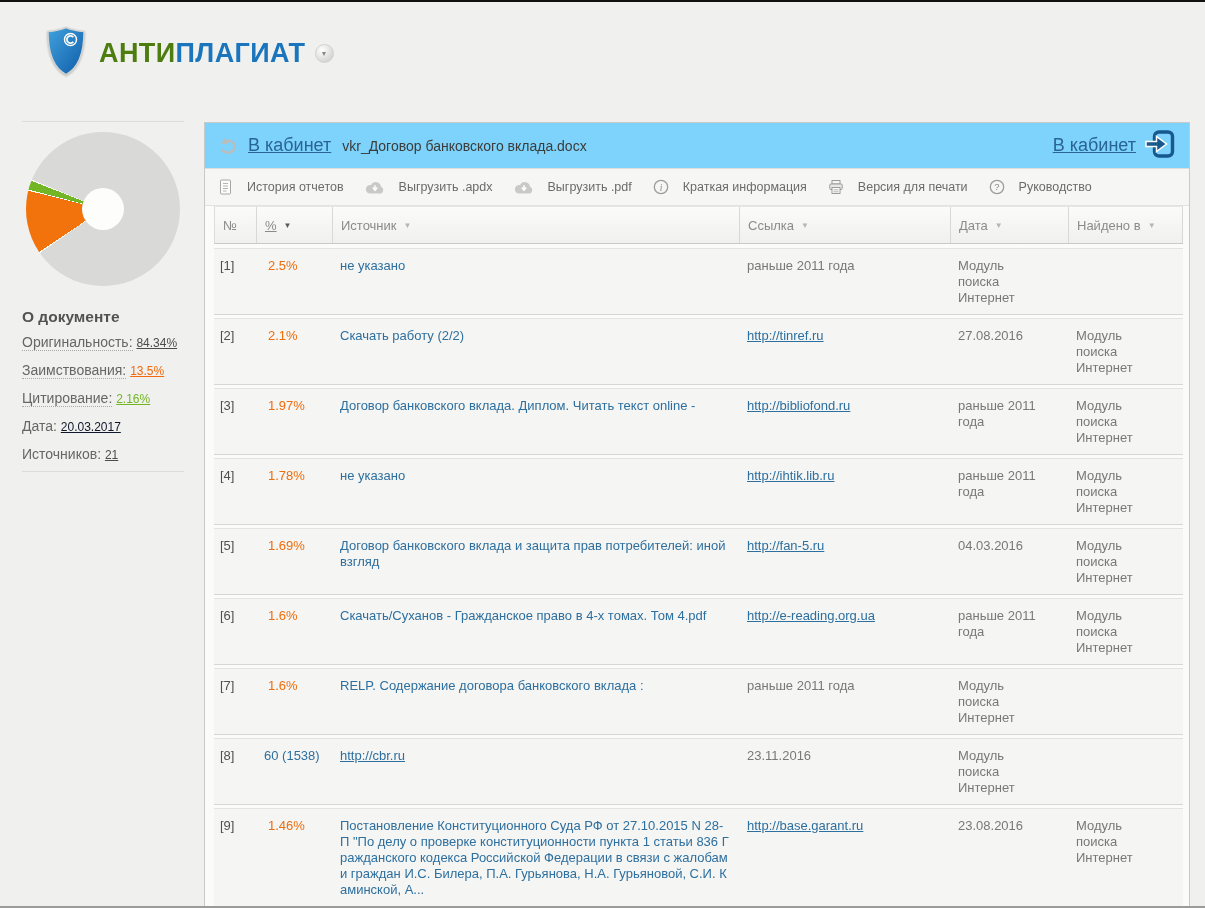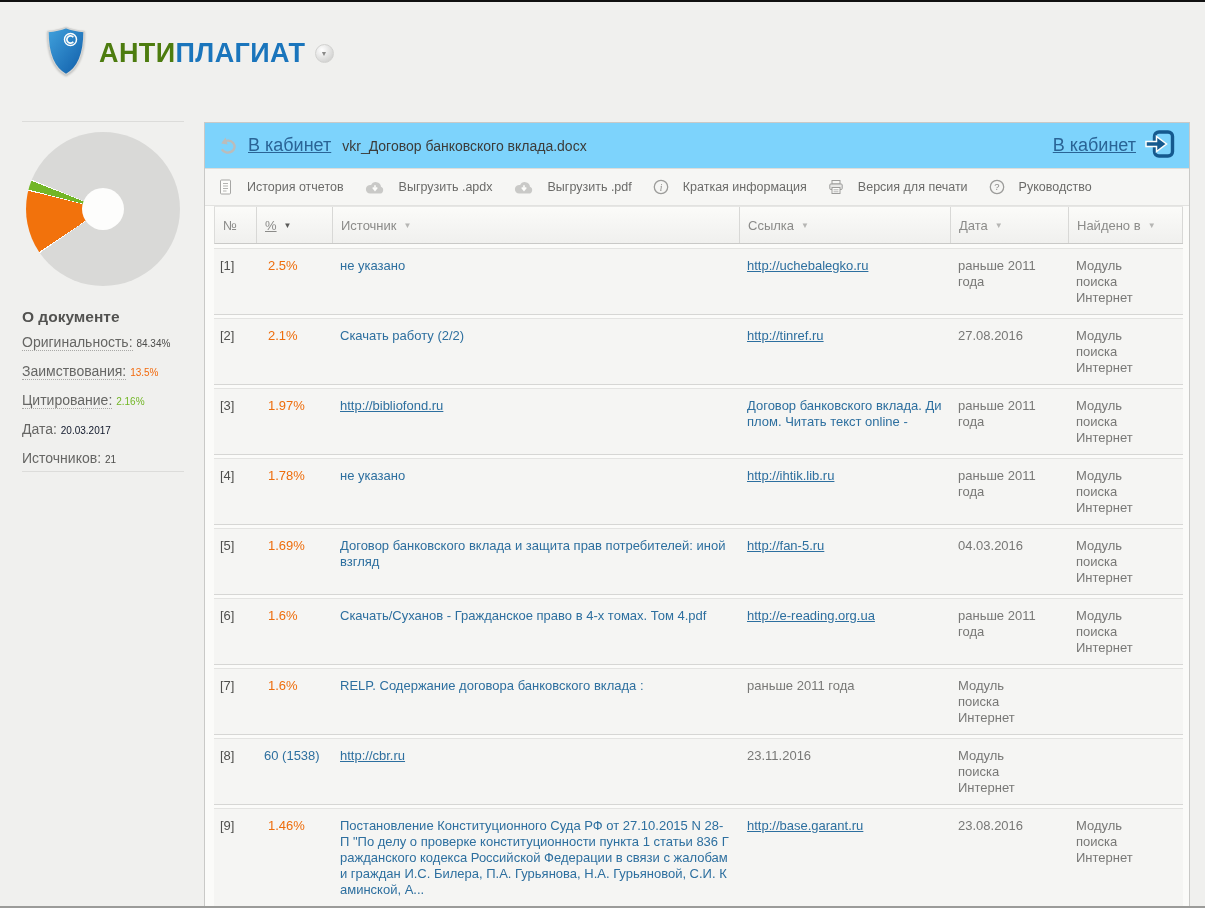--- a/index.html
+++ b/index.html
@@ -40,21 +40,21 @@
     content: ""; position: absolute; left: 50%; top: 50%;
     width: 42px; height: 42px; margin: -21px 0 0 -21px;
     background: #fdfdfc; border-radius: 50%;
   }
 
   .about-heading { position: absolute; left: 22px; top: 308px; font-size: 15.5px; font-weight: bold; color: #525250; }
   .stats { position: absolute; left: 22px; top: 334px; display: flex; flex-direction: column; gap: 11px; }
   .stat { font-size: 14px; color: #666664; line-height: 16px; white-space: nowrap; }
   .stat-label { color: #666664; }
   .stat-label.dotted { border-bottom: 1px dotted #a8a8a6; }
-  .stat-value { font-size: 10px; }
+  .stat-value { font-size: 12px; text-decoration: underline; }
 
   
   .panel {
     position: absolute; left: 204px; top: 122px; width: 986px; height: 960px;
     background: #fbfbf9; border: 1px solid #c9c9c7; box-sizing: border-box;
   }
   .panel-header {
     height: 45px; display: flex; align-items: center;
     padding: 0 14px 0 12px; border-bottom: 1px solid #ddddda; background: #7dd3fc;
   }
@@ -245,37 +245,36 @@
       <div class="th">
         <span class="th-label">Найдено в</span>
         <span class="sort-arrow">▼</span>
       </div>
     </div>
   <div class="tbody">
       <div class="row">
         <div class="cell c-num">[1]</div>
         <div class="cell c-pct">2.5%</div>
         <div class="cell c-src">не указано</div>
-        <div class="cell c-link"><a href="#">http://uchebalegko.ru</a></div>
         <div class="cell c-date">раньше 2011 года</div>
         <div class="cell c-found">Модуль поиска Интернет</div>
       </div>
       <div class="row">
         <div class="cell c-num">[2]</div>
         <div class="cell c-pct">2.1%</div>
         <div class="cell c-src">Скачать работу (2/2)</div>
         <div class="cell c-link"><a href="#">http://tinref.ru</a></div>
         <div class="cell c-date">27.08.2016</div>
         <div class="cell c-found">Модуль поиска Интернет</div>
       </div>
       <div class="row">
         <div class="cell c-num">[3]</div>
         <div class="cell c-pct">1.97%</div>
+        <div class="cell c-src">Договор банковского вклада. Диплом. Читать текст online -</div>
         <div class="cell c-link"><a href="#">http://bibliofond.ru</a></div>
-        <div class="cell c-src">Договор банковского вклада. Диплом. Читать текст online -</div>
         <div class="cell c-date">раньше 2011 года</div>
         <div class="cell c-found">Модуль поиска Интернет</div>
       </div>
       <div class="row">
         <div class="cell c-num">[4]</div>
         <div class="cell c-pct">1.78%</div>
         <div class="cell c-src">не указано</div>
         <div class="cell c-link"><a href="#">http://ihtik.lib.ru</a></div>
         <div class="cell c-date">раньше 2011 года</div>
         <div class="cell c-found">Модуль поиска Интернет</div>

